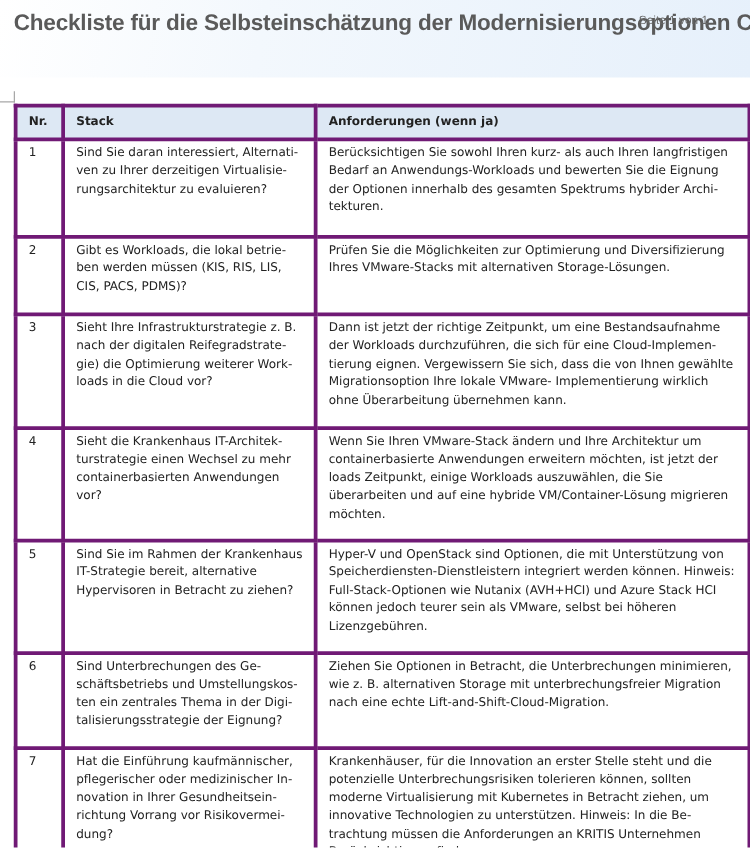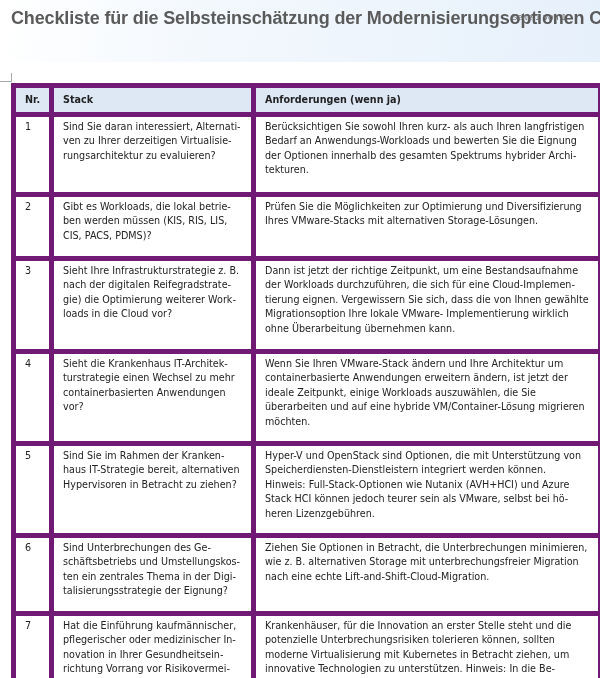--- a/index.html
+++ b/index.html
@@ -22,21 +22,21 @@
   .corner-mark {
     position:absolute; left:0; top:73px; width:11px; height:8px;
     border-right:1px solid #a8a8a8; border-bottom:1px solid #a8a8a8;
   }
   table.checklist {
     position:absolute; left:11px; top:83px; width:587px;
     border-collapse:collapse; table-layout:fixed;
     font-family:"DejaVu Sans", sans-serif; font-size:9.6px; line-height:14.5px; color:#222;
   }
   table.checklist td, table.checklist th {
-    border:5px solid #701a75; vertical-align:top; text-align:left;
+    border:3px solid #701a75; vertical-align:top; text-align:left;
     padding:3px 9px 6px 9px; font-weight:normal;
   }
   table.checklist th {
     background:#dde8f4; font-weight:bold; padding:5px 9px 4px 9px;
   }
   col.c-nr { width:38px; }
   col.c-frage { width:202px; }
   col.c-ent { width:347px; }
   td.ent { text-align:justify; }
   tr.r1 td { height:66px; }
@@ -81,25 +81,25 @@
       <td class="ent">Prüfen Sie die Möglichkeiten zur Optimierung und Diversifizie­rung Ihres VMware-Stacks mit alternativen Storage-Lösungen.</td>
     </tr>
     <tr class="r3">
       <td>3</td>
       <td>Sieht Ihre Infrastrukturstrategie z. B. nach der digitalen Reifegradstrate­gie) die Optimierung weiterer Work­loads in die Cloud vor?</td>
       <td class="ent">Dann ist jetzt der richtige Zeitpunkt, um eine Bestandsaufnahme der Workloads durchzuführen, die sich für eine Cloud-Implemen­tierung eignen. Vergewissern Sie sich, dass die von Ihnen ge­wählte Migrationsoption Ihre lokale VMware- Implementierung wirklich ohne Überarbeitung übernehmen kann.</td>
     </tr>
     <tr class="r4">
       <td>4</td>
       <td>Sieht die Krankenhaus IT-Architek­turstrategie einen Wechsel zu mehr containerbasierten Anwendungen vor?</td>
-      <td class="ent">Wenn Sie Ihren VMware-Stack ändern und Ihre Architektur um containerbasierte Anwendungen erweitern ändern, ist jetzt der ideale Zeitpunkt, einige Workloads auszuwählen, die Sie überarbeiten und auf eine hybride VM/Container-Lösung migrie­ren möchten.</td>
+      <td class="ent">Wenn Sie Ihren VMware-Stack ändern und Ihre Architektur um containerbasierte Anwendungen erweitern möchten, ist jetzt der loads Zeitpunkt, einige Workloads auszuwählen, die Sie überarbeiten und auf eine hybride VM/Container-Lösung migrie­ren möchten.</td>
     </tr>
     <tr class="r5">
       <td>5</td>
-      <td>Sind Sie im Rahmen der Kranken­haus IT-Strategie bereit, alternativen Hypervisoren in Betracht zu ziehen?</td>
+      <td>Sind Sie im Rahmen der Kranken­haus IT-Strategie bereit, alternative Hypervisoren in Betracht zu ziehen?</td>
       <td class="ent">Hyper-V und OpenStack sind Optionen, die mit Unterstützung von Speicherdiensten-Dienstleistern integriert werden können. Hinweis: Full-Stack-Optionen wie Nutanix (AVH+HCI) und Azure Stack HCI können jedoch teurer sein als VMware, selbst bei hö­heren Lizenzgebühren.</td>
     </tr>
     <tr class="r6">
       <td>6</td>
       <td>Sind Unterbrechungen des Ge­schäftsbetriebs und Umstellungskos­ten ein zentrales Thema in der Digi­talisierungsstrategie der Eignung?</td>
       <td class="ent">Ziehen Sie Optionen in Betracht, die Unterbrechungen minimie­ren, wie z. B. alternativen Storage mit unterbrechungsfreier Mig­ration nach eine echte Lift-and-Shift-Cloud-Migration.</td>
     </tr>
     <tr class="r7">
       <td>7</td>
       <td>Hat die Einführung kaufmännischer, pflegerischer oder medizinischer In­novation in Ihrer Gesundheitsein­richtung Vorrang vor Risikovermei­dung?</td>

